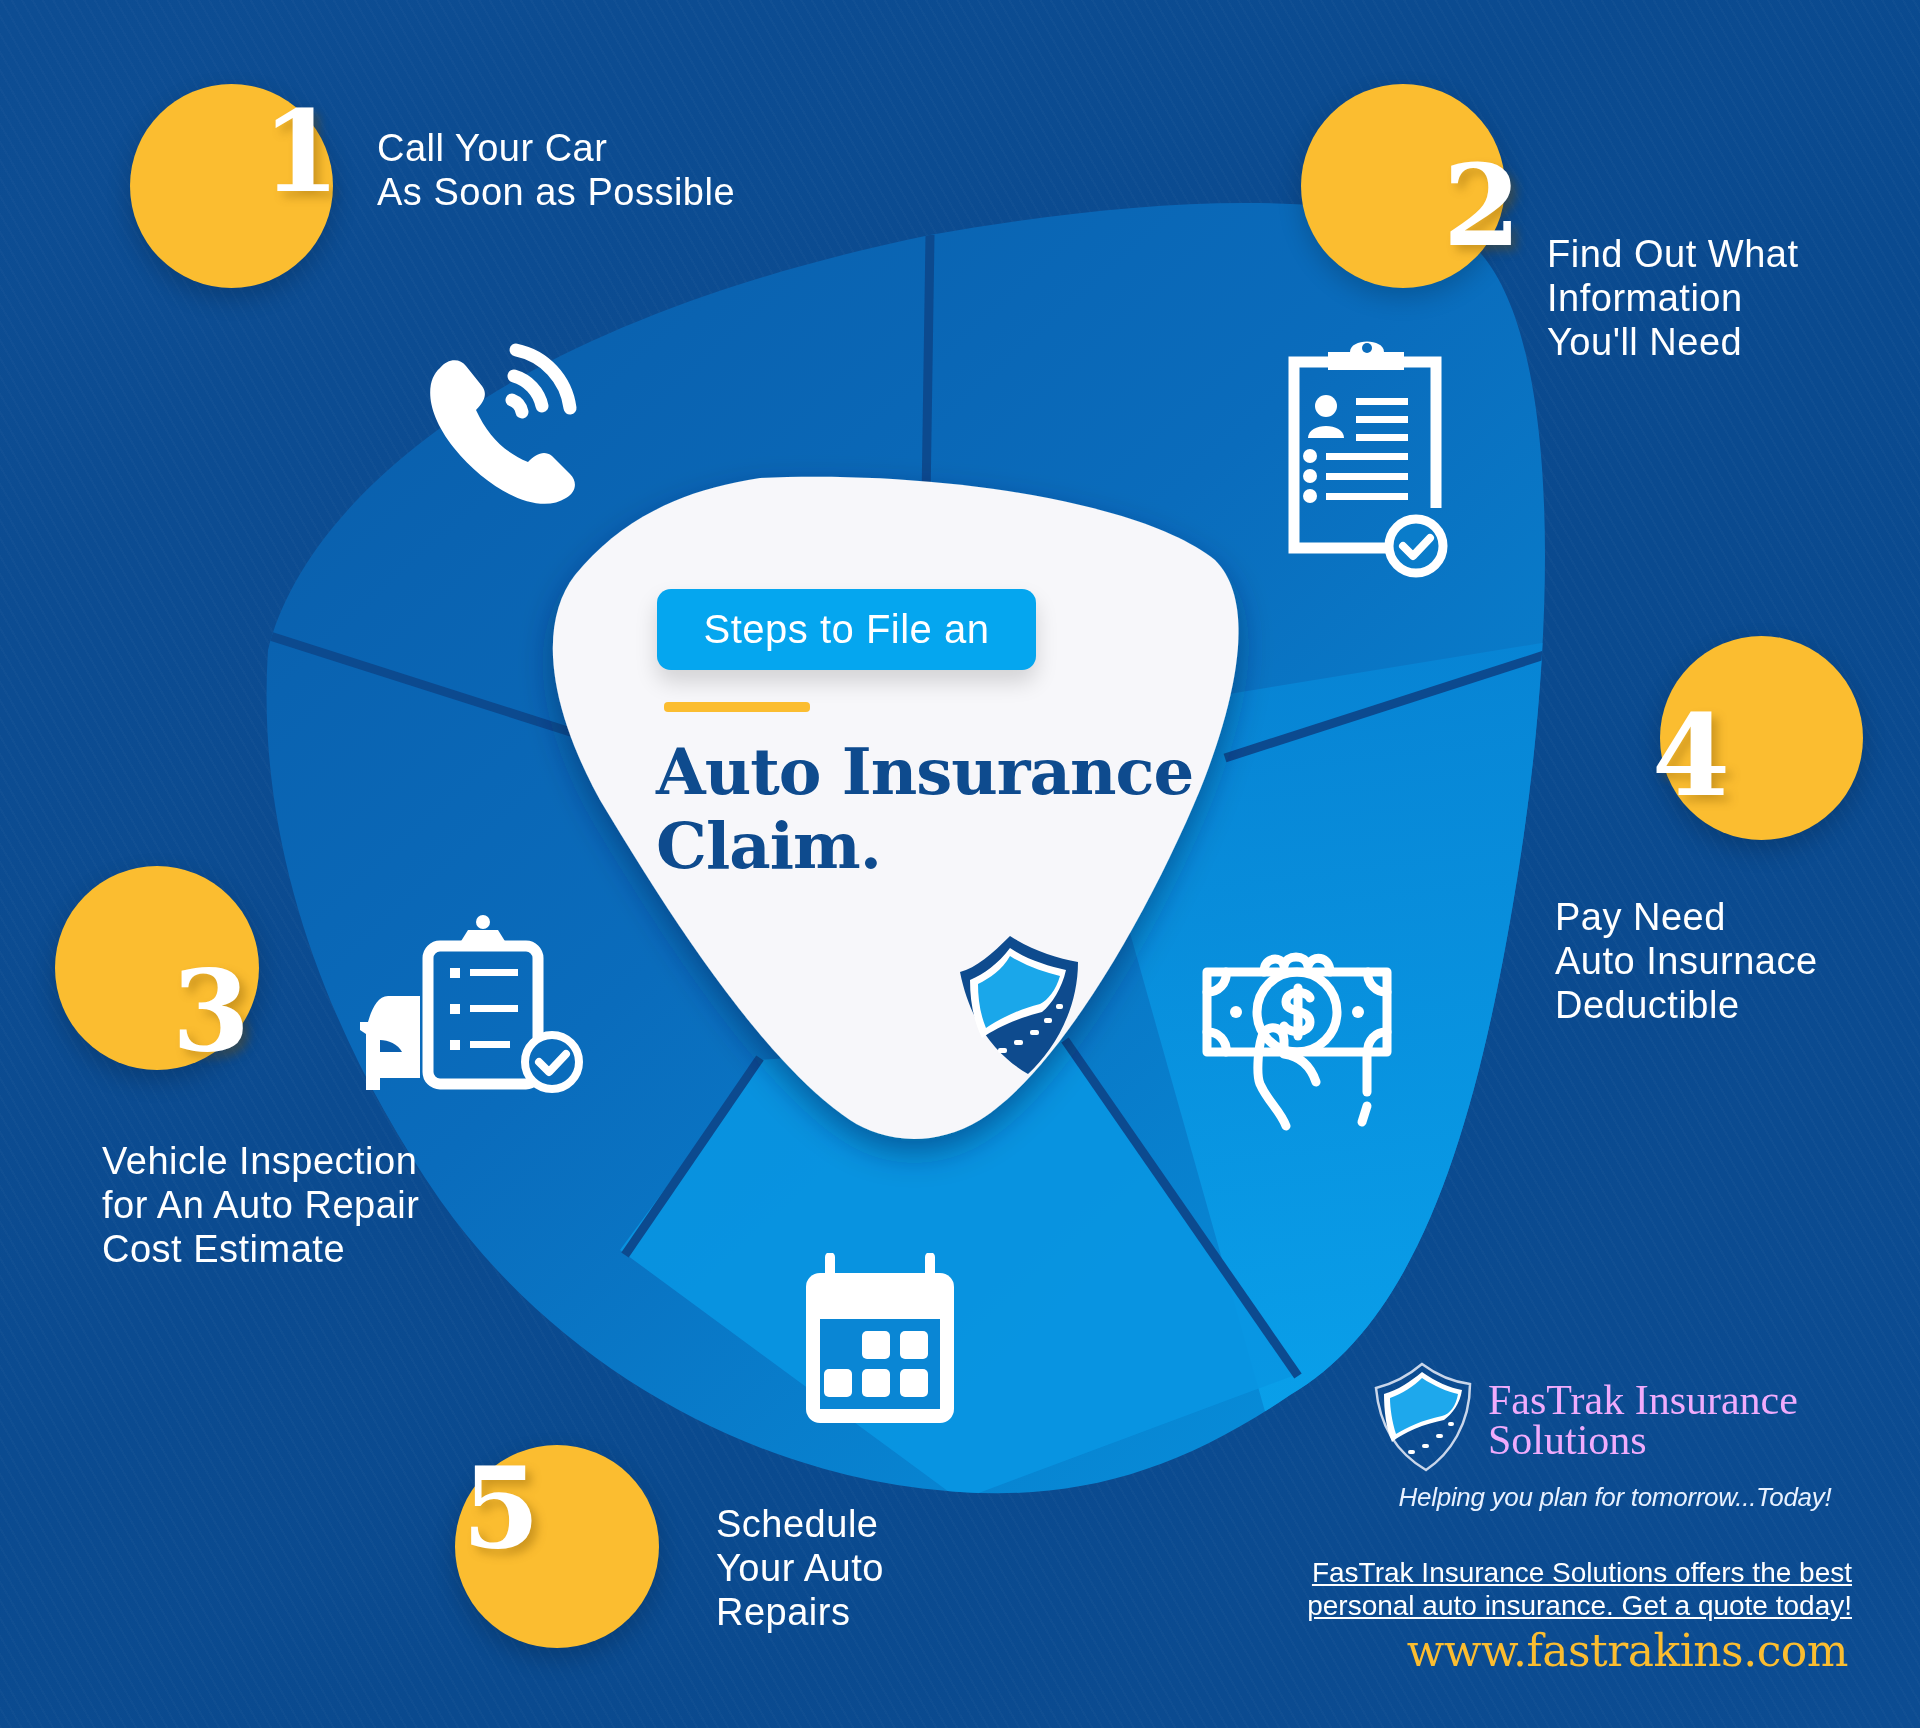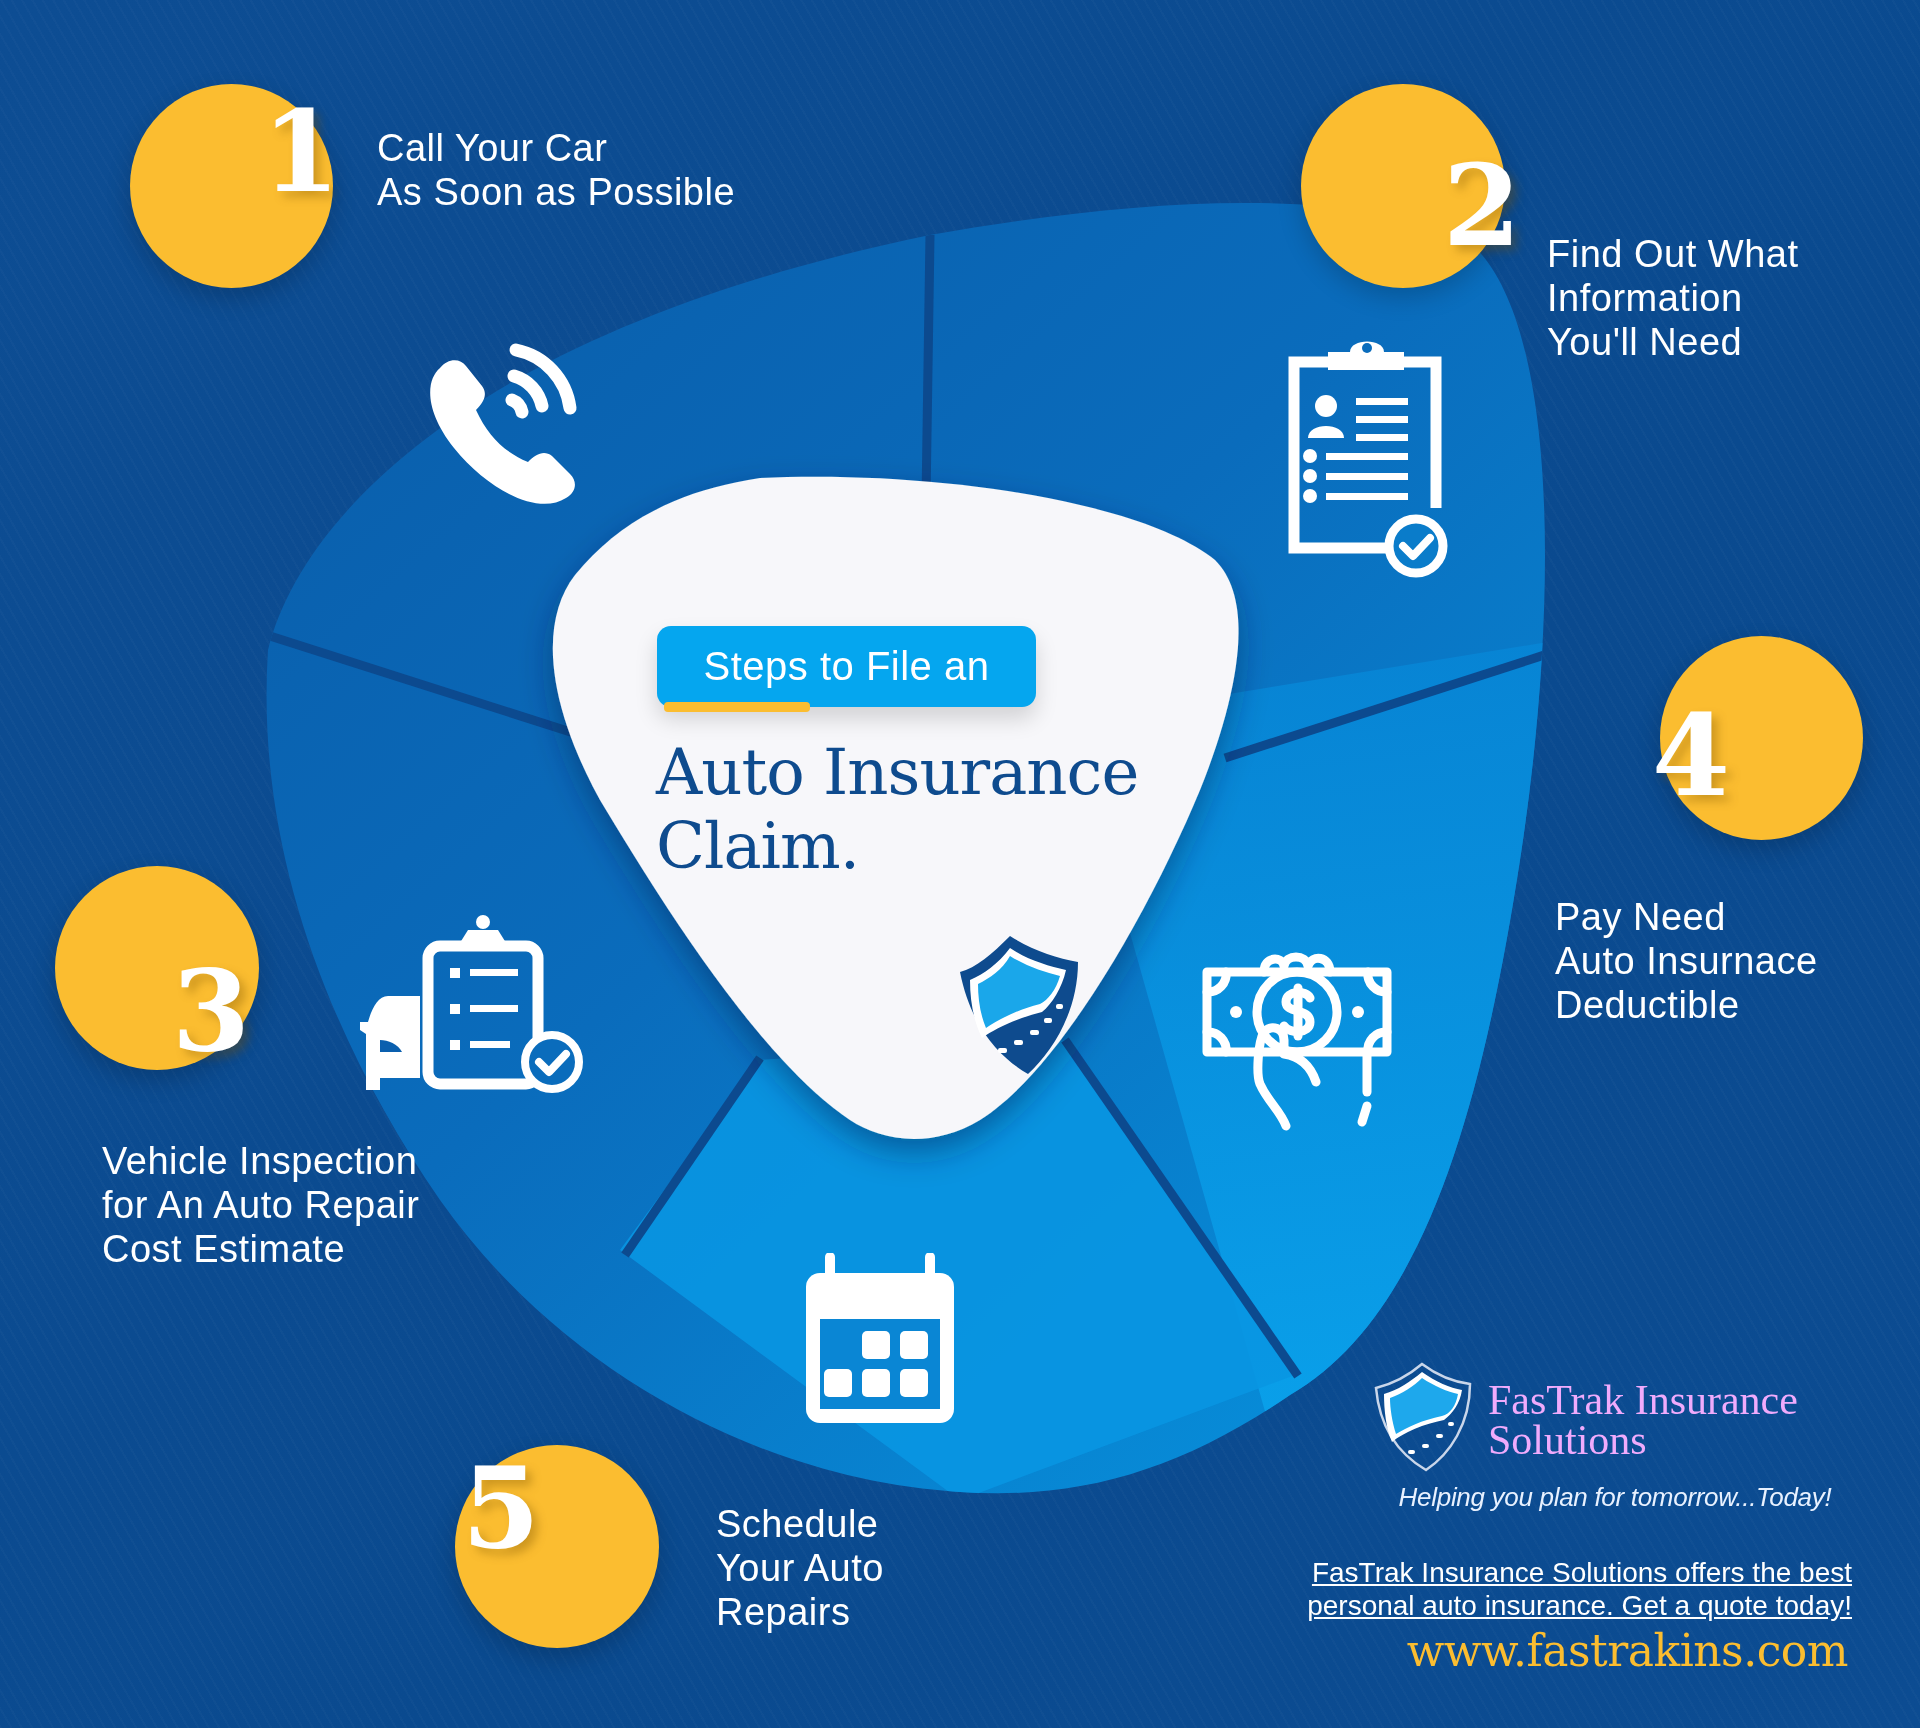--- a/index.html
+++ b/index.html
@@ -5,23 +5,23 @@
   html,body{margin:0;padding:0;}
   body{width:1920px;height:1728px;overflow:hidden;background:#0c4a90;position:relative;font-family:"DejaVu Sans","Liberation Sans",sans-serif;}
   .bg{position:absolute;left:0;top:0;width:1920px;height:1728px;background:
      repeating-linear-gradient(60deg,rgba(255,255,255,0.018) 0 2px,rgba(0,0,0,0) 2px 9px),
      linear-gradient(135deg,#0d4d93 0%,#0a4a8f 60%,#0c4c92 100%);}
   svg.stage{position:absolute;left:0;top:0;}
   .circle{position:absolute;border-radius:50%;background:#fbbd30;box-shadow:0 10px 24px rgba(0,0,0,0.18);}
   .num{position:absolute;font-family:"DejaVu Serif","Liberation Serif",serif;font-weight:bold;color:#ffffff;font-size:112px;line-height:1;text-shadow:6px 6px 10px rgba(120,80,0,0.35);}
   .step-text{position:absolute;color:#ffffff;font-family:"Liberation Sans","DejaVu Sans",sans-serif;font-size:38px;line-height:44px;letter-spacing:0.5px;}
   .step-text span{display:block;white-space:nowrap;}
-  .pill{position:absolute;left:657px;top:589px;width:379px;height:81px;border-radius:14px;background:#05a6ef;box-shadow:0 12px 22px rgba(0,0,0,0.15);display:flex;align-items:center;justify-content:center;color:#fff;font-family:"Liberation Sans",sans-serif;font-size:40px;letter-spacing:0.5px;margin-top:37px;}
+  .pill{position:absolute;left:657px;top:589px;width:379px;height:81px;border-radius:14px;background:#05a6ef;box-shadow:0 12px 22px rgba(0,0,0,0.15);display:flex;align-items:center;justify-content:center;color:#fff;font-family:"Liberation Sans",sans-serif;font-size:40px;letter-spacing:0.5px;}
   .ybar{position:absolute;left:664px;top:702px;width:146px;height:10px;border-radius:4px;background:#fbbd30;}
-  .title{position:absolute;left:656px;top:735px;color:#0e4b8e;font-family:"DejaVu Serif","Liberation Serif",serif;font-weight:normal;font-size:64px;line-height:74px;letter-spacing:-1px;}
+  .title{position:absolute;left:656px;top:735px;color:#0e4b8e;font-family:"DejaVu Serif","Liberation Serif",serif;font-weight:bold;font-size:64px;line-height:74px;letter-spacing:-1px;}
   .title span{display:block;white-space:nowrap;}
   .brand{position:absolute;left:1488px;top:1380px;color:#f0abfc;font-family:"Liberation Serif","DejaVu Serif",serif;font-size:42px;line-height:40px;}
   .brand span{display:block;white-space:nowrap;}
   .tagline{position:absolute;left:1380px;top:1482px;width:470px;text-align:center;color:#e8f1ff;font-family:"Liberation Sans",sans-serif;font-style:italic;font-size:26px;white-space:nowrap;letter-spacing:-0.3px;}
   .desc{position:absolute;right:68px;top:1556px;text-align:right;color:#ffffff;font-family:"Liberation Sans",sans-serif;font-size:28px;line-height:33px;}
   .desc span{display:block;white-space:nowrap;text-decoration:underline;}
   .url{position:absolute;right:72px;top:1625px;color:#fbbd30;font-family:"DejaVu Serif","Liberation Serif",serif;font-weight:normal;font-size:44px;letter-spacing:-0.5px;white-space:nowrap;}
   .icon{position:absolute;}
 </style>
 </head>

